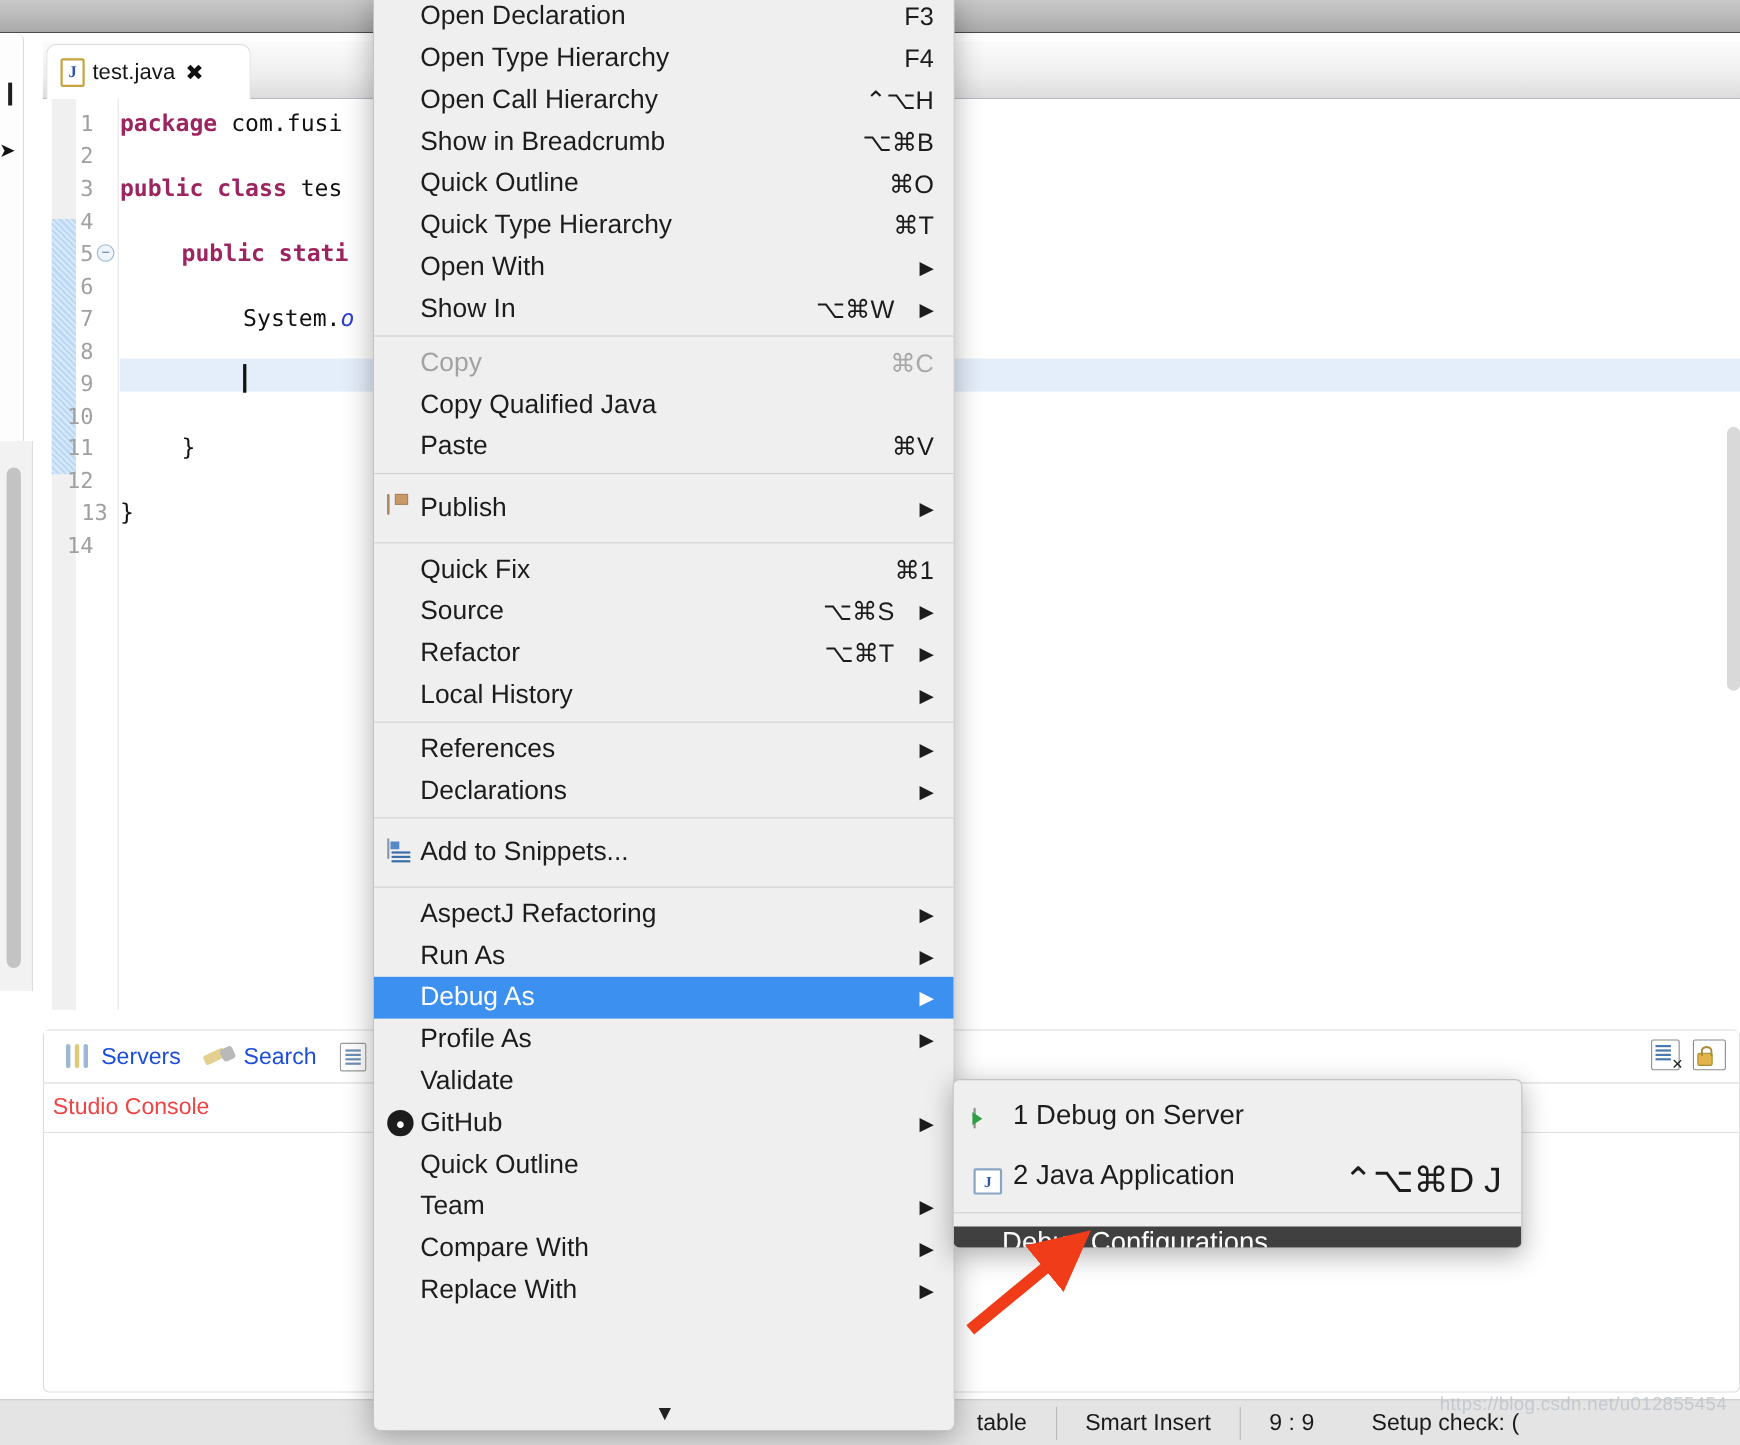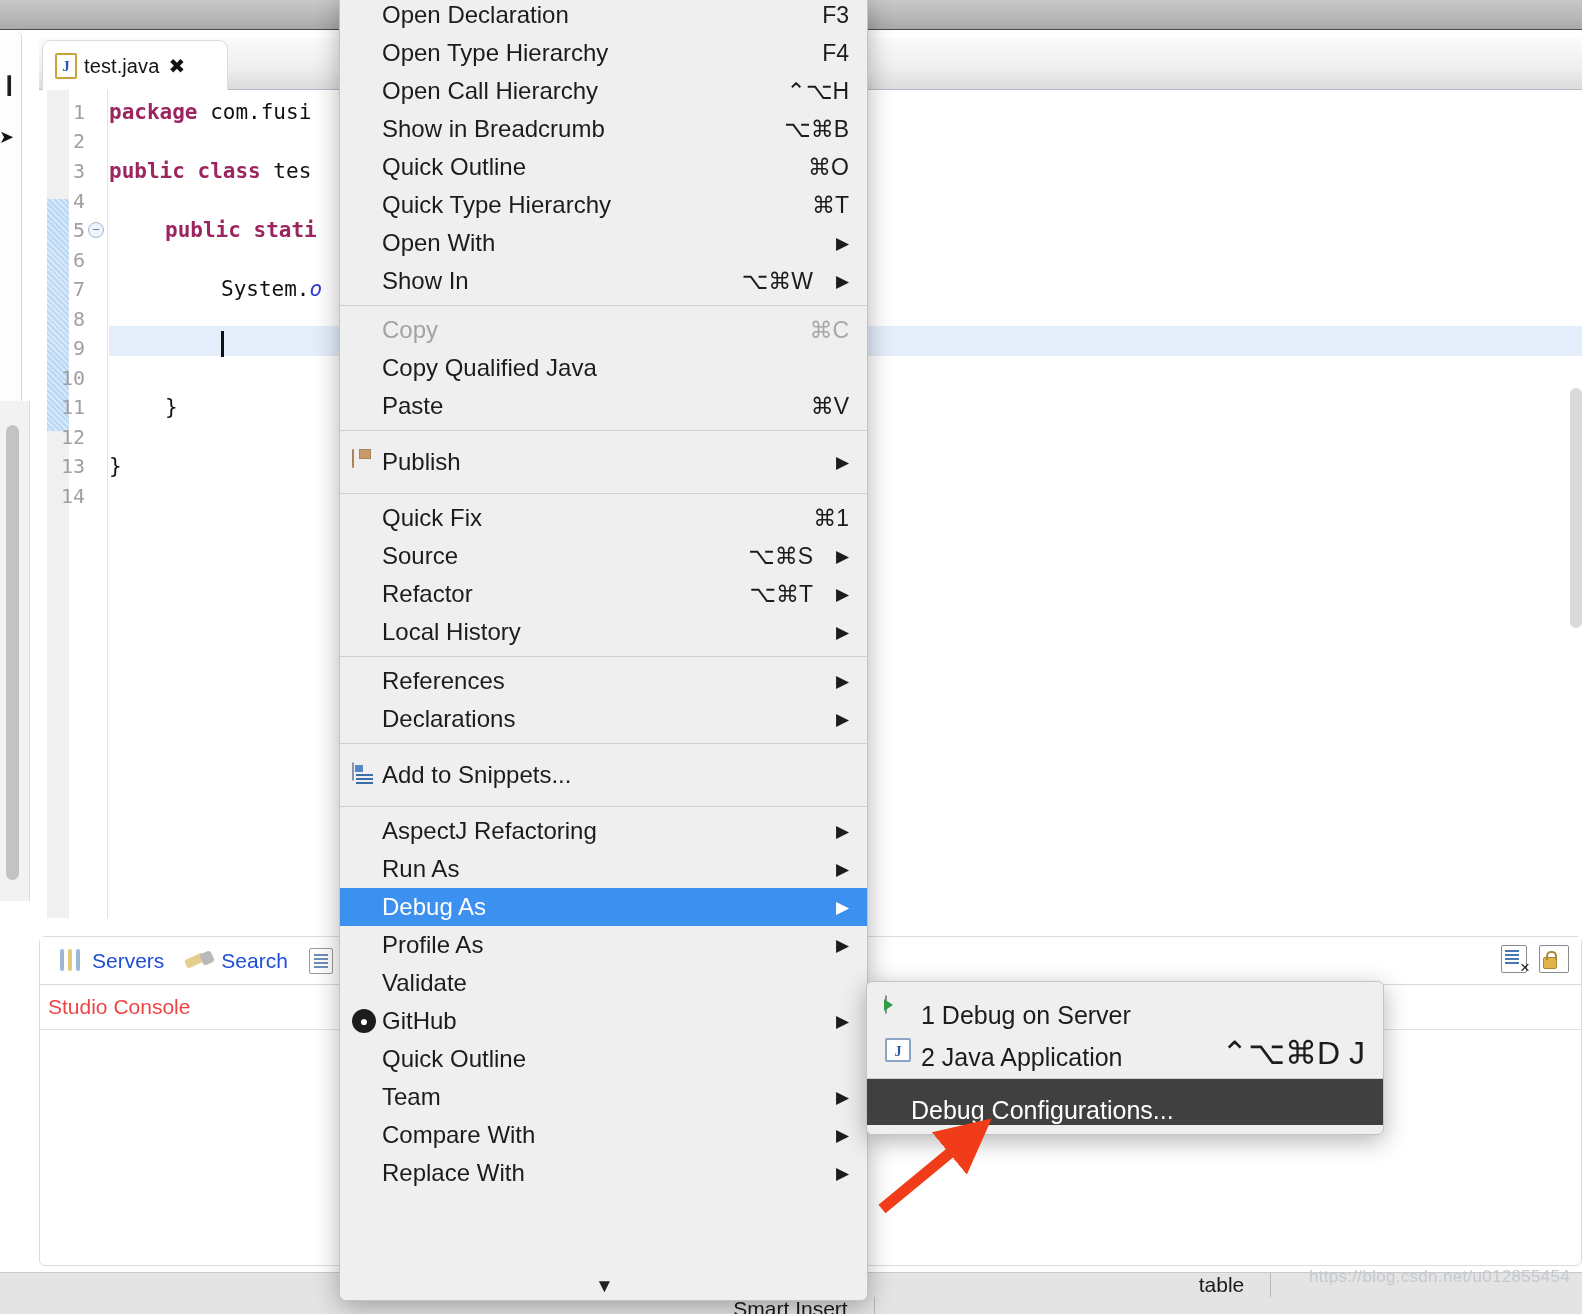--- a/index.html
+++ b/index.html
@@ -130,21 +130,21 @@
     background:#e2e2e2;
   }
   .console-icons{
     position:absolute; right:12px; top:8px; display:flex; gap:12px; align-items:center;
   }
 
   
   .statusbar{
     position:absolute; left:0; bottom:0; width:1582px; height:42px;
     background:#e4e4e4; border-top:1px solid #c9c9c9;
-    display:flex; align-items:center;flex-direction:column;
+    display:flex; align-items:center;
   }
   .status-cell{
     font-size:21px; color:#1a1a1a; padding:0 26px; height:30px;
     display:flex; align-items:center; border-right:1px solid #b9b9b9;
   }
   .status-cell.nb{ border-right:none; }
   .watermark{
     position:absolute; right:12px; top:-6px; font-size:17px;
     color:#c3c9cf; letter-spacing:.3px;
   }
@@ -186,21 +186,21 @@
     font-size:19px; color:#222;
   }
 
   
   .submenu{
     position:absolute; left:866px; top:981px; width:518px; height:154px;
     background:#efefef; border:1px solid #c3c3c3; border-radius:6px;
     box-shadow:0 6px 24px rgba(0,0,0,.30); overflow:hidden;
     padding-top:6px;
   }
-  .smi{ position:relative; height:42px; display:flex; align-items:flex-end; padding-left:54px; padding-right:18px;}
+  .smi{ position:relative; height:42px; display:flex; align-items:flex-start; padding-left:54px; padding-right:18px;margin-top:12px;}
   .smi .label{ font-size:25px; color:#1c1c1c; white-space:nowrap; }
   .smi .accel{ margin-left:auto; font-size:32px; color:#1c1c1c; white-space:nowrap;}
   .smi.selected{ background:#404040; }
   .smi.selected .label{ color:#fff; }
   .smi .micon{ position:absolute; left:18px; top:50%; transform:translateY(-50%); width:26px; height:26px;}
   .smi-sep{ height:1px; background:#d0d0d0; margin:6px 0 0 0;}
 
   
   .red-arrow{ position:absolute; left:860px; top:1115px; pointer-events:none; }
 
@@ -344,21 +344,21 @@
       <div class="lineno" style="left:0;top:149px;">4</div>
       <div class="lineno" style="left:0;top:178px;">5</div>
       <div class="fold-marker" style="top:184px;">−</div>
       <div class="lineno" style="left:0;top:208px;">6</div>
       <div class="lineno" style="left:0;top:237px;">7</div>
       <div class="lineno" style="left:0;top:267px;">8</div>
       <div class="lineno" style="left:0;top:296px;">9</div>
       <div class="lineno" style="left:0;top:326px;">10</div>
       <div class="lineno" style="left:0;top:355px;">11</div>
       <div class="lineno" style="left:0;top:385px;">12</div>
-      <div class="lineno" style="left:0;top:414px;">13</div>
+      <div class="lineno" style="left:13px;top:414px;">13</div>
       <div class="lineno" style="left:0;top:444px;">14</div>
     </div>
 
     <div class="editor-vscroll"></div>
   </div>
 
   <div class="console-wrap">
     <div class="console-tabbar">
       <div class="ctab">
         <span class="ico-servers">

